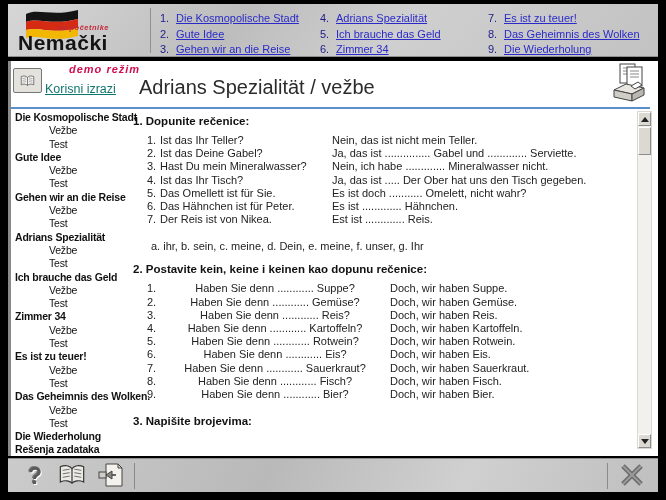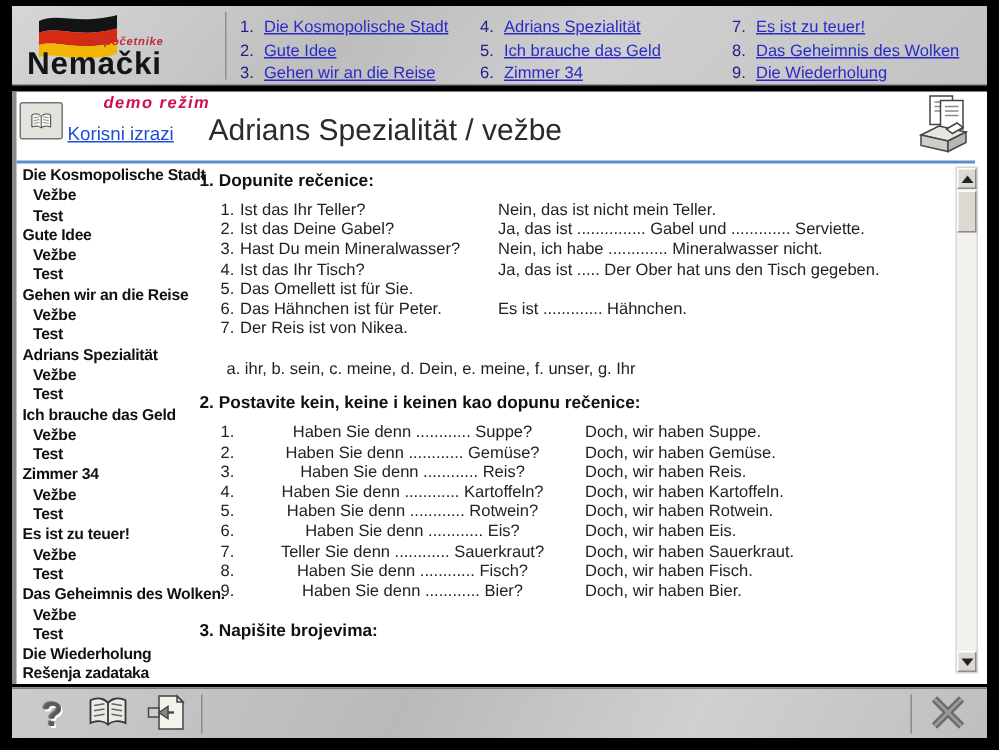--- a/index.html
+++ b/index.html
@@ -25,31 +25,31 @@
   .menu-col.c1{left:152px;} .menu-col.c2{left:312px;} .menu-col.c3{left:480px;}
   .menu-col li{display:flex;gap:4px;font-size:11px;line-height:15.5px;white-space:nowrap;}
   .menu-num{color:#20208a;min-width:12px;}
   .menu-link{color:var(--link-blue);text-decoration:underline;cursor:pointer;}
 
   
   .main{position:absolute;left:8px;top:61px;width:650px;height:395px;background:#fff;
     border-left:3px solid #8a8a8a;}
   .book-btn{position:absolute;left:2px;top:7px;width:29px;height:25px;background:#e4e2dd;
     border:1px solid #777;border-radius:2px;display:flex;align-items:center;justify-content:center;cursor:pointer;}
-  .phrases-link{position:absolute;left:34px;top:21px;font-size:12.5px;color:#1d4ed8;text-decoration:underline;cursor:pointer;}
+  .phrases-link{position:absolute;left:34px;top:21px;font-size:12.5px;color:#0f766e;text-decoration:underline;cursor:pointer;}
   .demo-label{position:absolute;left:58px;top:2px;font-size:11px;font-weight:bold;font-style:italic;color:var(--demo-red);letter-spacing:1px;}
   .page-title{position:absolute;left:128px;top:15px;font-size:20px;color:#2b2b2b;}
   .print-btn{position:absolute;right:8px;top:0px;width:50px;height:44px;background:transparent;border:none;cursor:pointer;}
   .blue-rule{position:absolute;left:0;top:46px;width:calc(100% - 8px);height:2px;background:var(--accent-rule);}
 
   
   .sidebar{position:absolute;left:0;top:50px;width:122px;}
   .side-item{font-size:10.5px;line-height:13.3px;color:#111;white-space:nowrap;cursor:pointer;padding-left:4px;letter-spacing:-.2px;}
   .side-item.lesson{font-weight:bold;}
-  .side-item.sub{padding-left:11px;font-weight:bold;}
+  .side-item.sub{padding-left:38px;font-weight:normal;}
 
   
   .content{position:absolute;left:122px;top:46px;right:26px;}
   .ex-heading{font-size:11.5px;font-weight:bold;color:#111;margin:0;}
   .ex1-heading{margin-top:8px;}
   .ex-rows{margin-top:7px;}
   .ex-row{display:flex;font-size:11px;line-height:13.2px;color:#222;white-space:nowrap;}
   .ex-row .num{width:13px;margin-left:14px;text-align:left;}
   .ex-row .q{width:172px;}
   .ex2-rows .ex-row .q{width:230px;text-align:center;}
@@ -268,31 +268,33 @@
 
           <div class="ex-row">
             <span class="num">4.</span>
             <span class="q">Ist das Ihr Tisch?</span>
             <span class="a">Ja, das ist ..... Der Ober hat uns den Tisch gegeben.</span>
           </div>
 
           <div class="ex-row">
             <span class="num">5.</span>
             <span class="q">Das Omellett ist für Sie.</span>
+            <span class="a">Es ist doch ........... Omelett, nicht wahr?</span>
           </div>
 
           <div class="ex-row">
             <span class="num">6.</span>
             <span class="q">Das Hähnchen ist für Peter.</span>
             <span class="a">Es ist ............. Hähnchen.</span>
           </div>
 
           <div class="ex-row">
             <span class="num">7.</span>
             <span class="q">Der Reis ist von Nikea.</span>
+            <span class="a">Est ist ............. Reis.</span>
           </div>
         </div>
       <div class="letters-line">a. ihr, b. sein,  c. meine, d. Dein, e. meine, f. unser, g. Ihr</div>
 
       <h3 class="ex-heading ex2-heading">2. Postavite kein, keine i keinen kao dopunu rečenice:</h3>
       <div class="ex-rows ex2-rows">
 
           <div class="ex-row">
             <span class="num">1.</span>
             <span class="q">Haben Sie denn ............ Suppe?</span>
@@ -324,21 +326,21 @@
           </div>
 
           <div class="ex-row">
             <span class="num">6.</span>
             <span class="q">Haben Sie denn ............ Eis?</span>
             <span class="a">Doch, wir haben Eis.</span>
           </div>
 
           <div class="ex-row">
             <span class="num">7.</span>
-            <span class="q">Teller Sie denn ............ Sauerkraut?</span>
+            <span class="q">Haben Sie denn ............ Sauerkraut?</span>
             <span class="a">Doch, wir haben Sauerkraut.</span>
           </div>
 
           <div class="ex-row">
             <span class="num">8.</span>
             <span class="q">Haben Sie denn ............ Fisch?</span>
             <span class="a">Doch, wir haben Fisch.</span>
           </div>
 
           <div class="ex-row">

